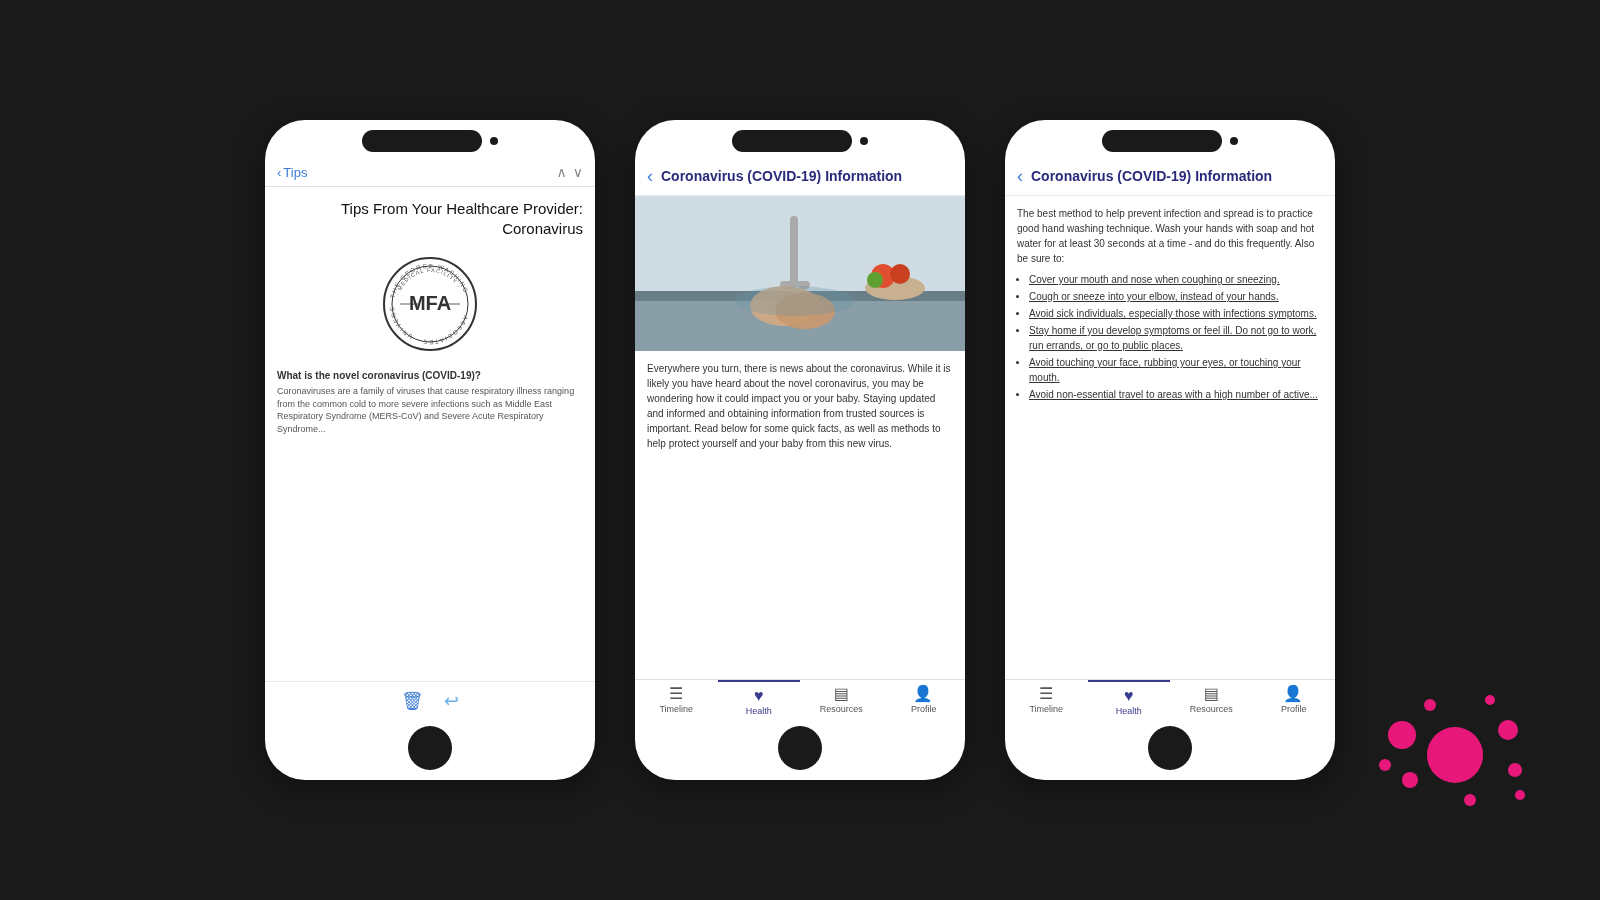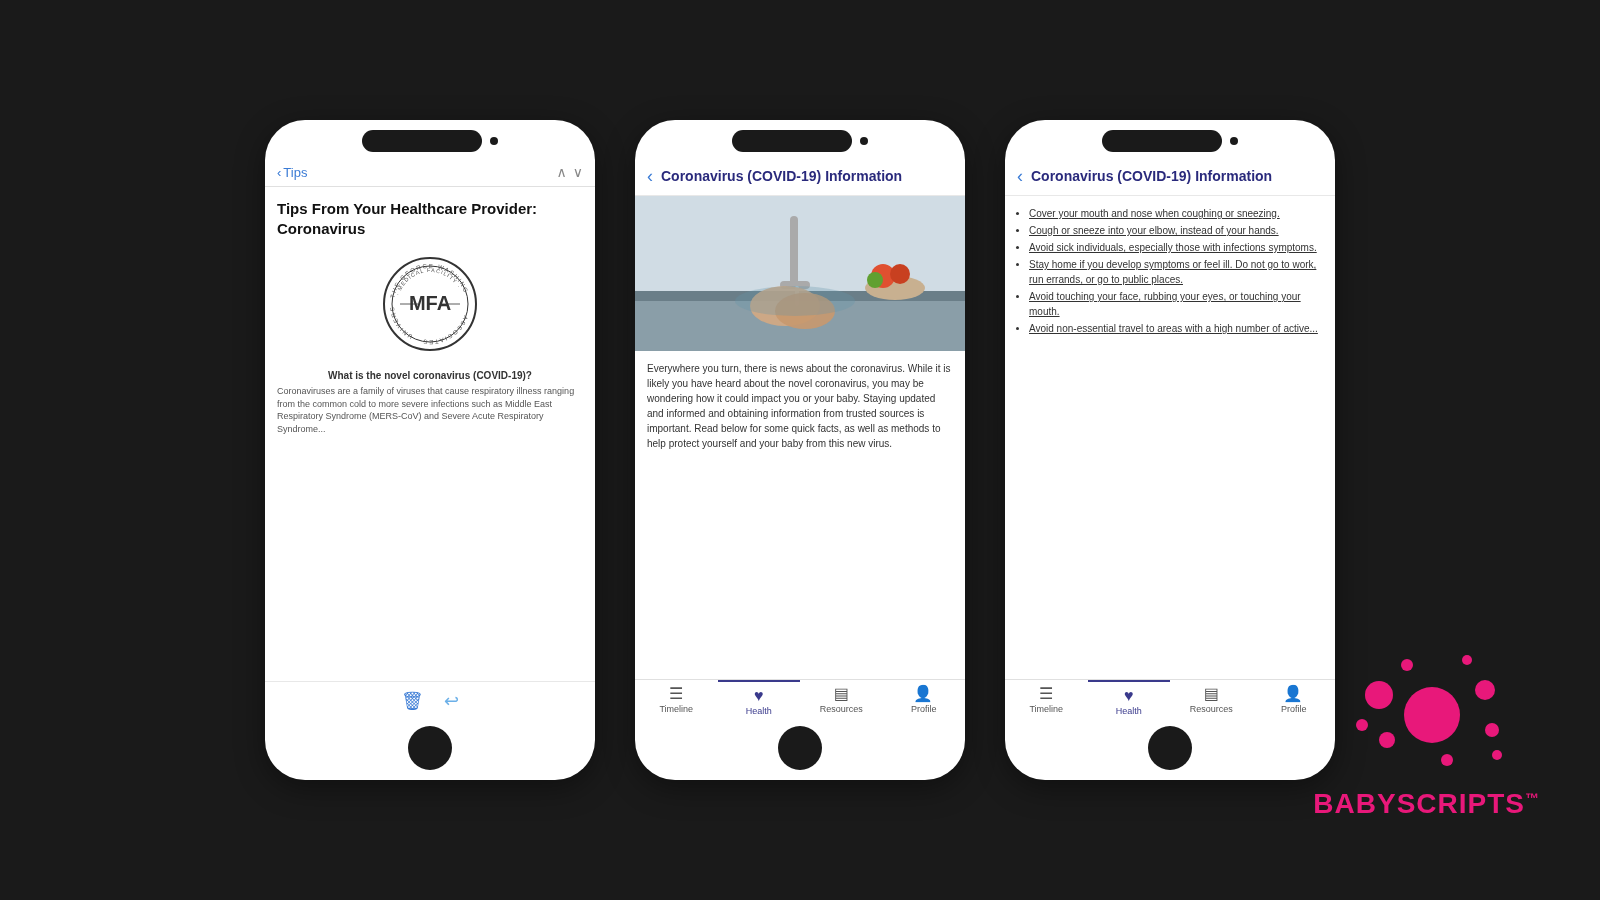--- a/index.html
+++ b/index.html
@@ -117,36 +117,36 @@
       color: #888;
       font-size: 14px;
     }
     .email-body {
       padding: 12px;
       flex: 1;
       overflow: hidden;
     }
     .email-title {
       font-size: 15px;
-      font-weight: 700;
+      font-weight: 400;
       color: #111;
       margin-bottom: 16px;
       line-height: 1.3;
+      text-align: right;
     }
     .email-logo {
       display: flex;
       justify-content: center;
       margin: 10px 0 16px;
     }
     .email-section-title {
       font-size: 10px;
       font-weight: 700;
       color: #333;
       margin-bottom: 4px;
-      text-align: center;
     }
     .email-text {
       font-size: 9px;
       color: #555;
       line-height: 1.4;
     }
     .email-footer-actions {
       display: flex;
       justify-content: center;
       gap: 20px;
@@ -395,20 +395,21 @@
     <div class="phone-top-bar">
       <div class="phone-notch"></div>
       <div class="phone-dot"></div>
     </div>
     <div class="phone-content">
       <div class="article-header">
         <span class="back-btn">‹</span>
         <div class="article-title">Coronavirus (COVID-19) Information</div>
       </div>
       <div class="article-scroll">
+        <p class="article-paragraph">The best method to help prevent infection and spread is to practice good hand washing technique. Wash your hands with soap and hot water for at least 30 seconds at a time - and do this frequently. Also be sure to:</p>
         <ul class="article-list">
         <li>Cover your mouth and nose when coughing or sneezing.</li>
             <li>Cough or sneeze into your elbow, instead of your hands.</li>
             <li>Avoid sick individuals, especially those with infections symptoms.</li>
             <li>Stay home if you develop symptoms or feel ill. Do not go to work, run errands, or go to public places.</li>
             <li>Avoid touching your face, rubbing your eyes, or touching your mouth.</li>
             <li>Avoid non-essential travel to areas with a high number of active...</li>
           </ul>
       </div>
       <div class="bottom-nav">
@@ -443,18 +444,15 @@
         <circle cx="148" cy="50" r="10" fill="#e8187a"></circle>
         <circle cx="155" cy="90" r="7" fill="#e8187a"></circle>
         <circle cx="50" cy="100" r="8" fill="#e8187a"></circle>
         <circle cx="70" cy="25" r="6" fill="#e8187a"></circle>
         <circle cx="130" cy="20" r="5" fill="#e8187a"></circle>
         <circle cx="25" cy="85" r="6" fill="#e8187a"></circle>
         <circle cx="160" cy="115" r="5" fill="#e8187a"></circle>
         <circle cx="110" cy="120" r="6" fill="#e8187a"></circle>
       </svg>
     </div>
-    <div class="bs-brand">
-      <span>BABYSCRIPTS</span><span class="bs-tm">™</span>
-    </div>
   </div>
 
 </div>
 
 </body></html>

